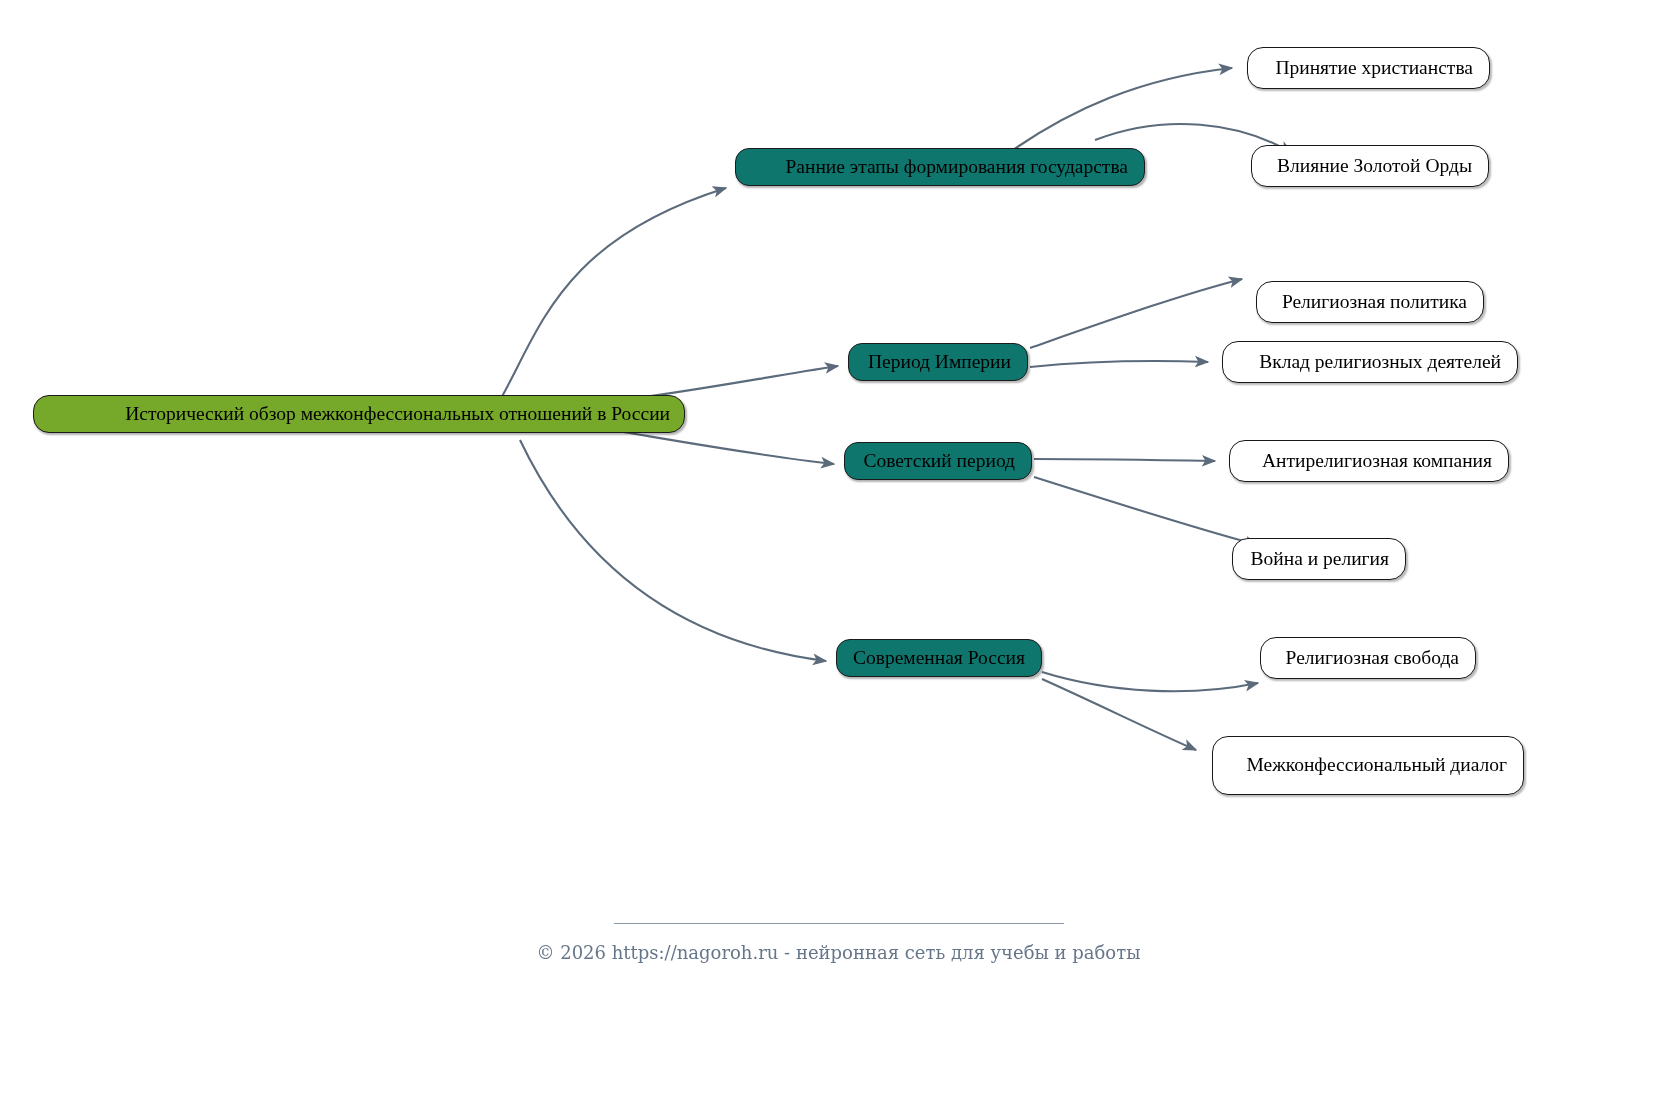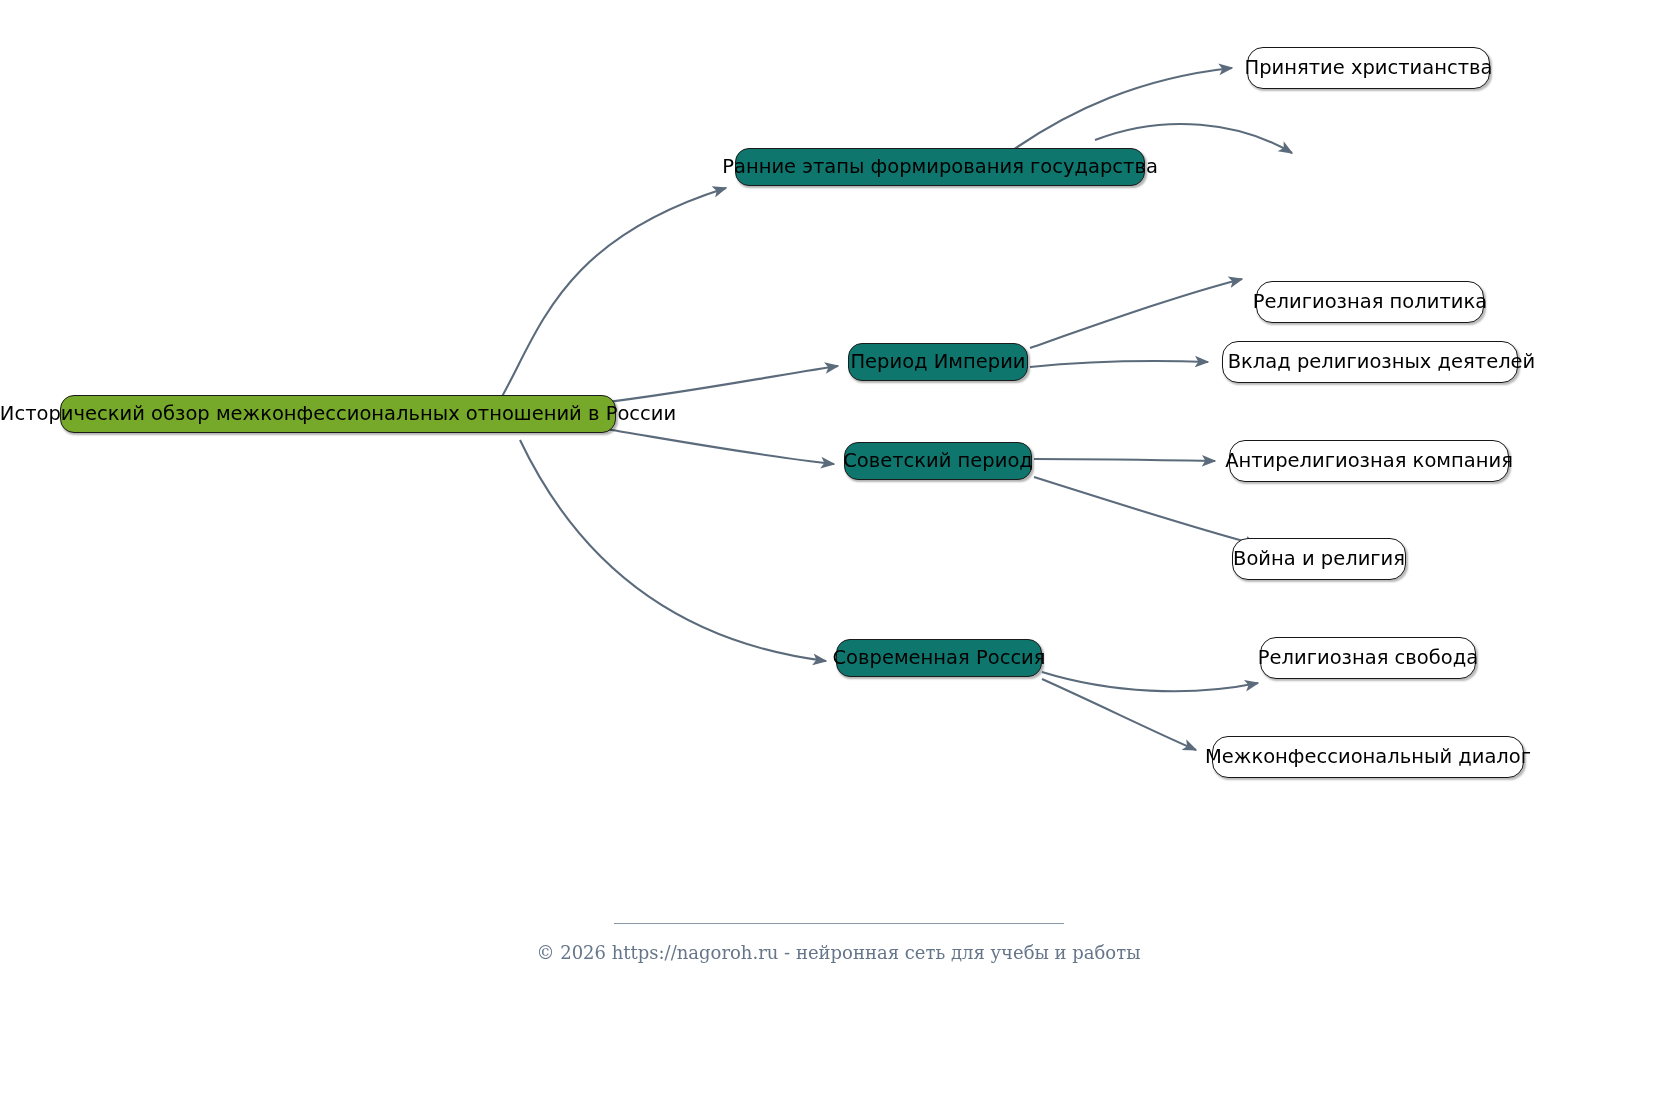--- a/index.html
+++ b/index.html
@@ -23,24 +23,25 @@
     top: 0;
     width: 1677px;
     height: 1107px;
     pointer-events: none;
   }
   .node {
     position: absolute;
     box-sizing: border-box;
     display: flex;
     align-items: center;
-    justify-content: center;
+    justify-content: flex-end;
     text-align: center;
     white-space: nowrap;
     line-height: 1.15;
+    font-family: Liberation Serif, serif;
   }
   .node-root {
     background: #76a82a;
     border: 1.6px solid #1b1b1b;
     border-radius: 14px;
     color: #000000;
     font-size: 19.5px;
     padding: 0 14px;
     box-shadow: 1.5px 2px 2px rgba(0,0,0,0.30);
   }
@@ -116,21 +117,21 @@
       <path d="M 1030,367 C 1090,361 1150,360 1208,362"></path>
 
       <path d="M 1034,459 C 1090,459 1160,460 1215,461"></path>
       <path d="M 1034,477 C 1110,501 1190,527 1258,545"></path>
 
       <path d="M 1042,672 C 1110,693 1190,697 1258,683"></path>
       <path d="M 1042,679 C 1100,705 1150,730 1196,750"></path>
     </g>
   </svg>
 
-  <div class="node node-root" style="left:60px; top:395px; width:556px; height:38px;">
+  <div class="node node-root" style="left:33px; top:395px; width:652px; height:38px;border-radius:16px;">
     <span>Исторический обзор межконфессиональных отношений в России</span>
   </div>
 
   <div class="node node-branch" style="left:735px; top:148px; width:410px; height:38px;">
     <span>Ранние этапы формирования государства</span>
   </div>
 
   <div class="node node-branch" style="left:848px; top:343px; width:180px; height:38px;">
     <span>Период Империи</span>
   </div>
@@ -140,20 +141,23 @@
   </div>
 
   <div class="node node-branch" style="left:836px; top:639px; width:206px; height:38px;">
     <span>Современная Россия</span>
   </div>
 
   <div class="node node-leaf" style="left:1247px; top:47px; width:243px; height:42px;">
     <span>Принятие христианства</span>
   </div>
 
+  <div class="node node-leaf" style="left:1251px; top:145px; width:238px; height:42px;">
+    <span>Влияние Золотой Орды</span>
+  </div>
 
   <div class="node node-leaf" style="left:1256px; top:240px; width:228px; height:42px;margin-top:41px;">
     <span>Религиозная политика</span>
   </div>
 
   <div class="node node-leaf" style="left:1222px; top:341px; width:296px; height:42px;padding-left:39px;">
     <span>Вклад религиозных деятелей</span>
   </div>
 
   <div class="node node-leaf" style="left:1229px; top:440px; width:280px; height:42px;">
@@ -161,21 +165,21 @@
   </div>
 
   <div class="node node-leaf" style="left:1232px; top:538px; width:174px; height:42px;">
     <span>Война и религия</span>
   </div>
 
   <div class="node node-leaf" style="left:1260px; top:637px; width:216px; height:42px;">
     <span>Религиозная свобода</span>
   </div>
 
-  <div class="node node-leaf" style="left:1212px; top:736px; width:312px; height:42px;">
+  <div class="node node-leaf" style="left:1212px; top:736px; width:312px; height:59px;">
     <span>Межконфессиональный диалог</span>
   </div>
 
 
   <div id="caption-rule"></div>
 
   <div id="footer">© 2026 https://nagoroh.ru - нейронная сеть для учебы и работы</div>
 
 </div>
 

